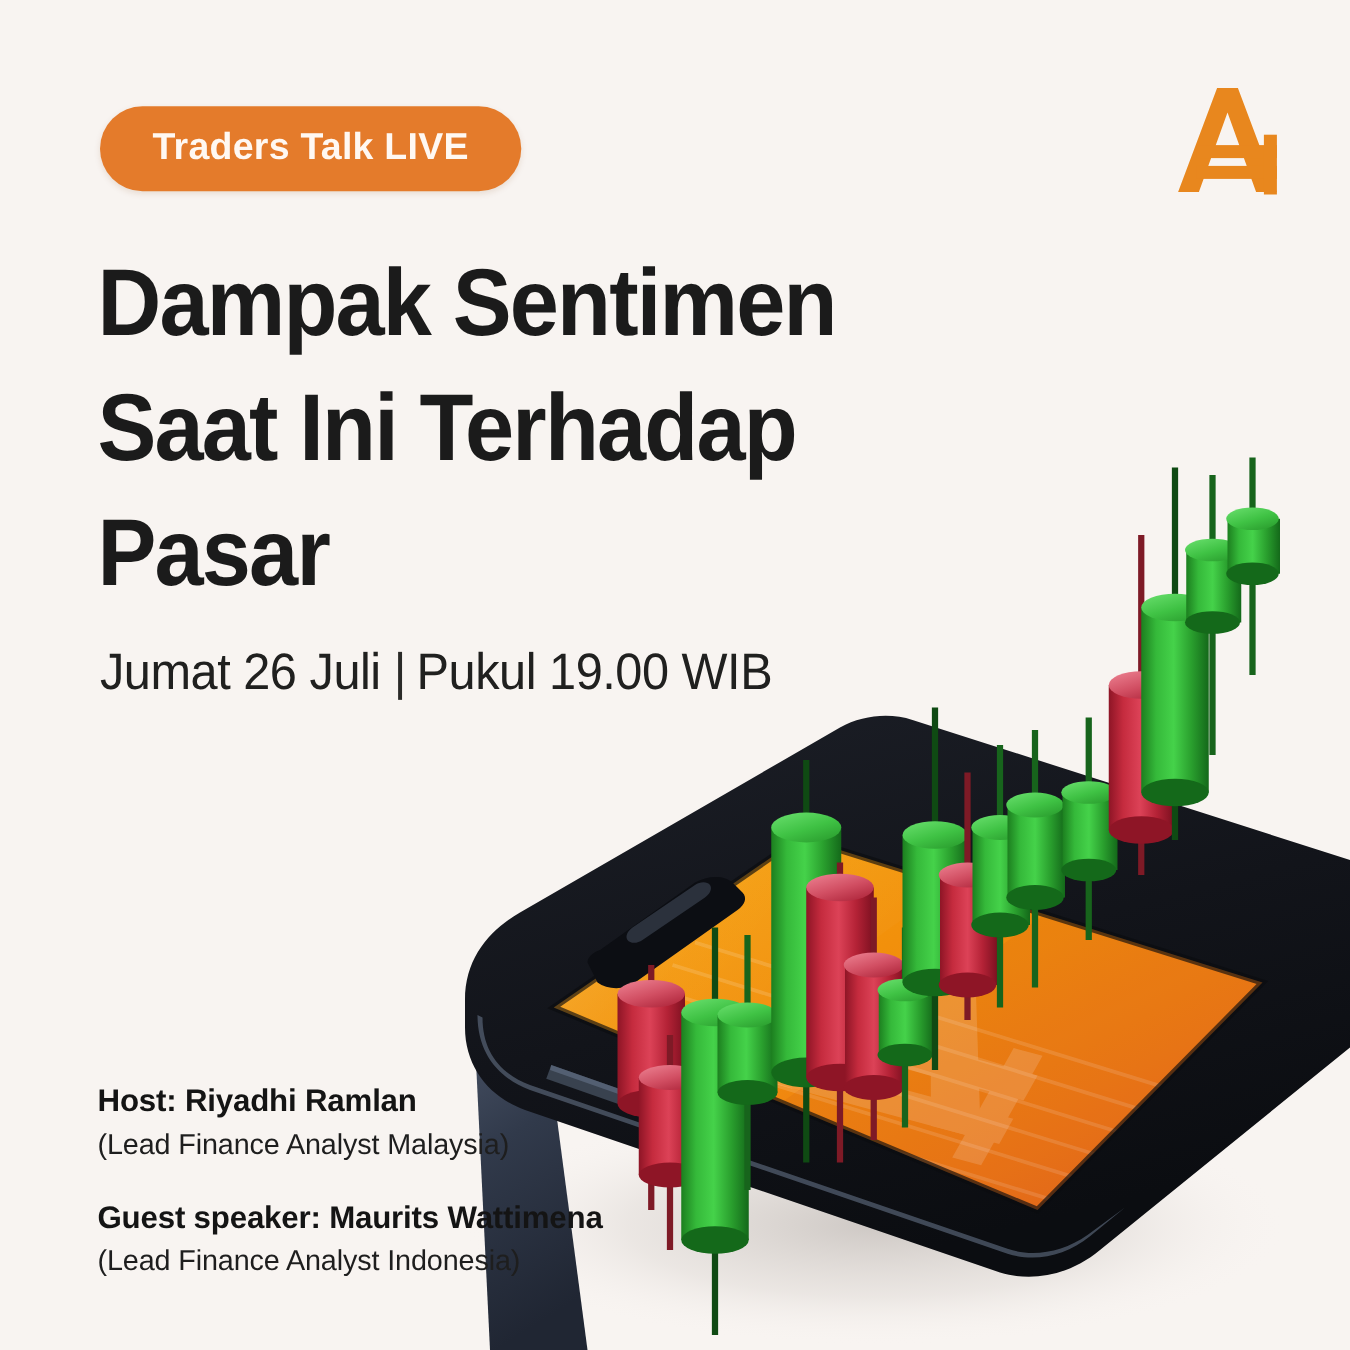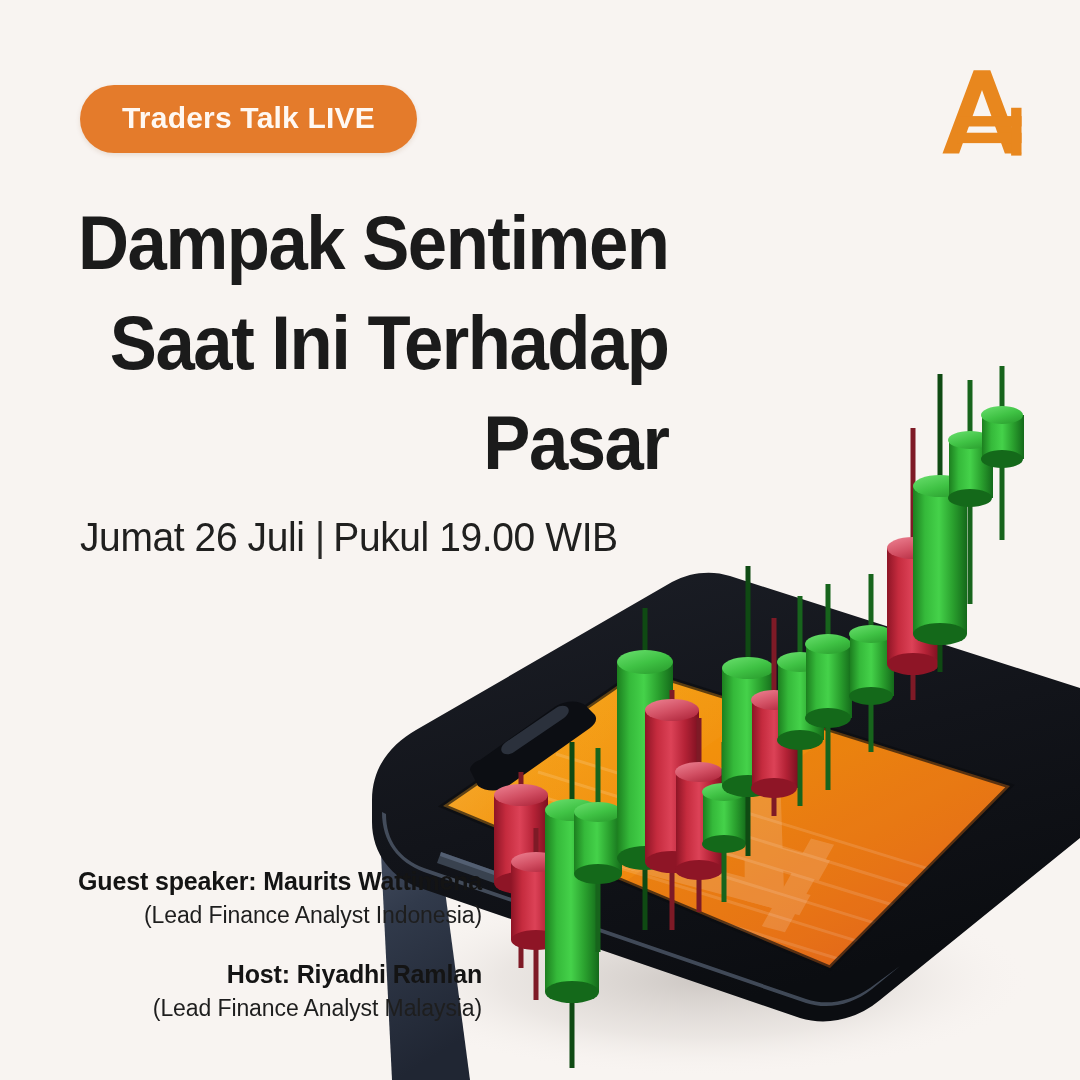--- a/index.html
+++ b/index.html
@@ -2,21 +2,21 @@
 <html><head>
 <meta charset="utf-8">
 <style>
   html,body{margin:0;padding:0;}
   body{
     width:1080px;height:1080px;overflow:hidden;
     background:#F8F4F1;
     font-family:"Liberation Sans", sans-serif;
     position:relative;
   }
-  #stage{position:absolute;inset:0;width:1080px;height:1080px;overflow:hidden;background:#F8F4F1;text-align:right;}
+  #stage{position:absolute;inset:0;width:1080px;height:1080px;overflow:hidden;background:#F8F4F1;}
 
   
   #art{position:absolute;inset:0;z-index:1;}
   #art svg{display:block;width:1080px;height:1080px;}
 
   
   #content{position:absolute;inset:0;z-index:3;}
 
   .badge{
     position:absolute;left:80px;top:85px;
@@ -354,23 +354,23 @@
       <div>Saat Ini Terhadap</div>
       <div>Pasar</div>
     </div>
 
     <div class="dateline">
       <span>Jumat 26 Juli</span><span class="sep">|</span><span>Pukul 19.00 WIB</span>
     </div>
 
     <div class="credits">
       <div class="cred-block">
+        <div class="cred-name">Host: Riyadhi Ramlan</div>
+        <div class="cred-role">(Lead Finance Analyst Malaysia)</div>
+      </div>
+      <div class="cred-block">
         <div class="cred-name">Guest speaker: Maurits Wattimena</div>
         <div class="cred-role">(Lead Finance Analyst Indonesia)</div>
       </div>
-      <div class="cred-block">
-        <div class="cred-name">Host: Riyadhi Ramlan</div>
-        <div class="cred-role">(Lead Finance Analyst Malaysia)</div>
-      </div>
     </div>
 
   </div>
 </div>
 
 </body></html>

